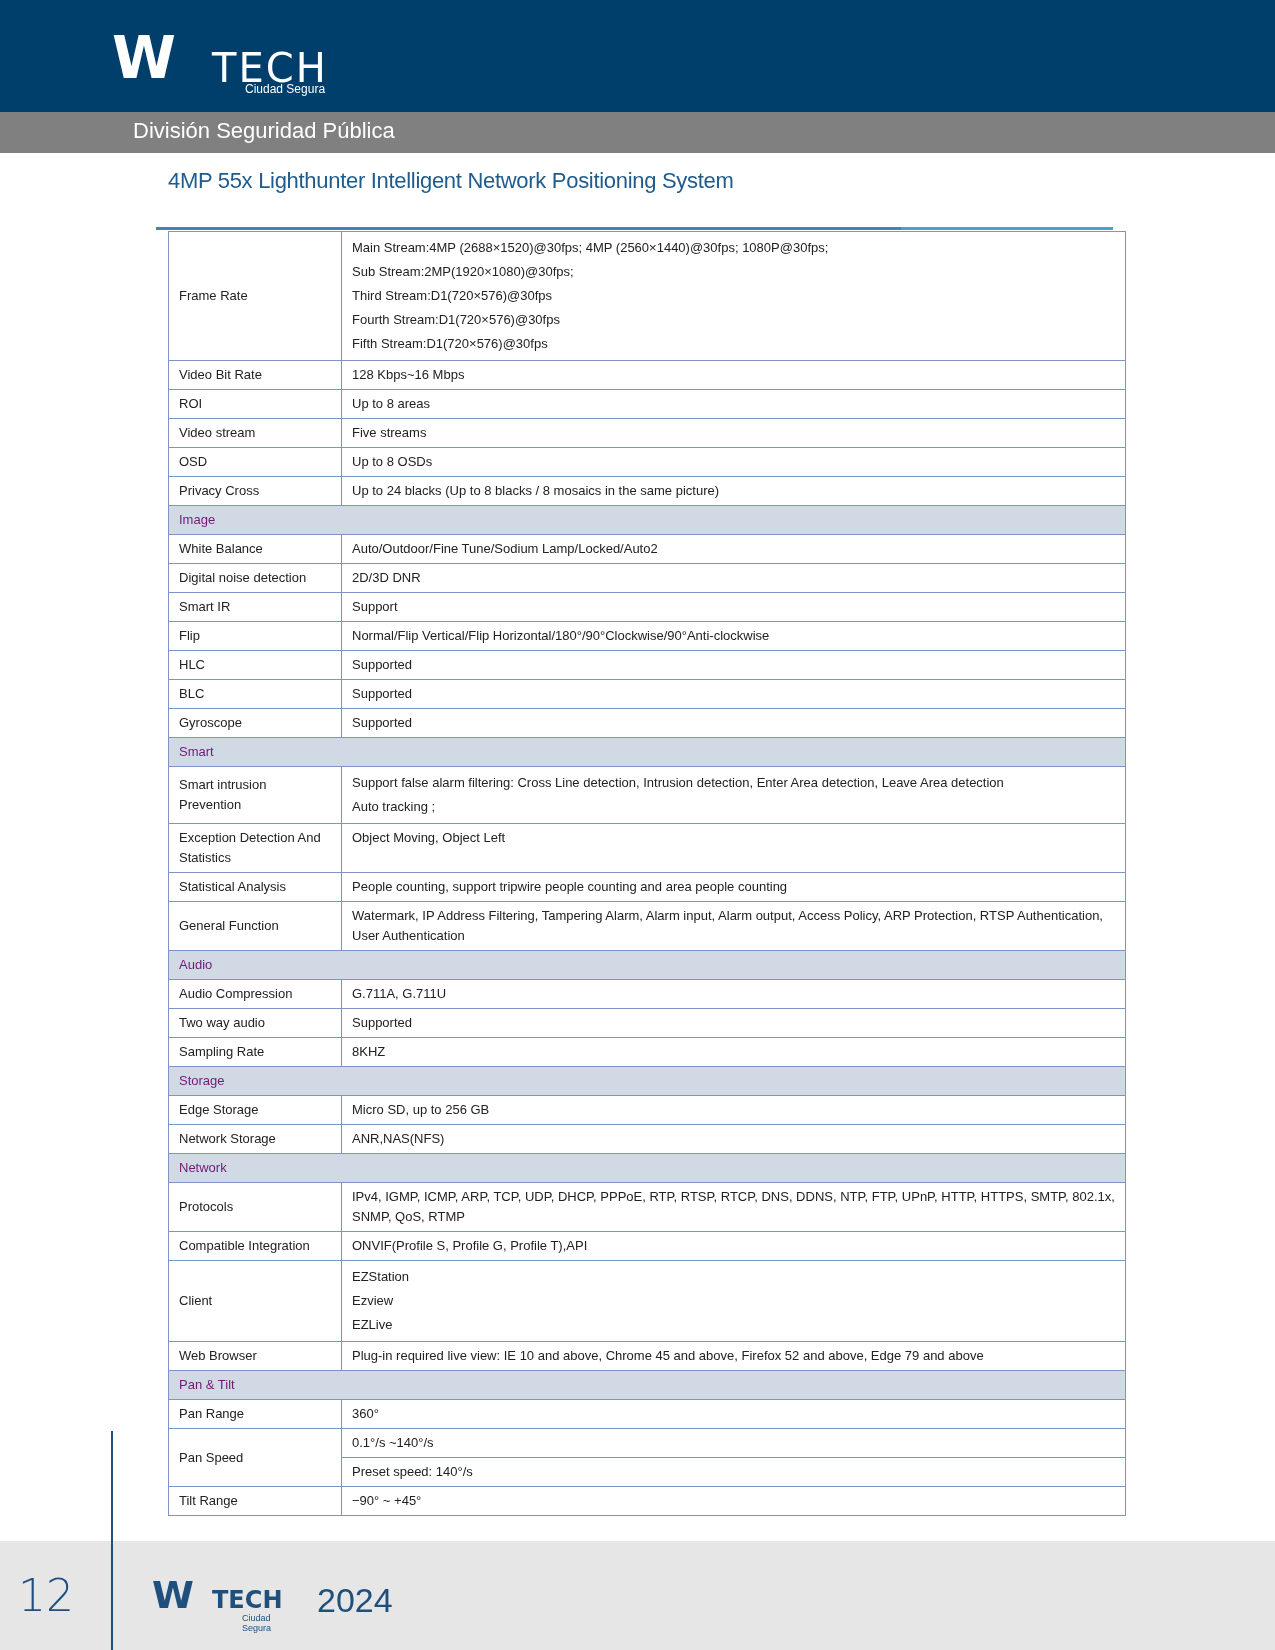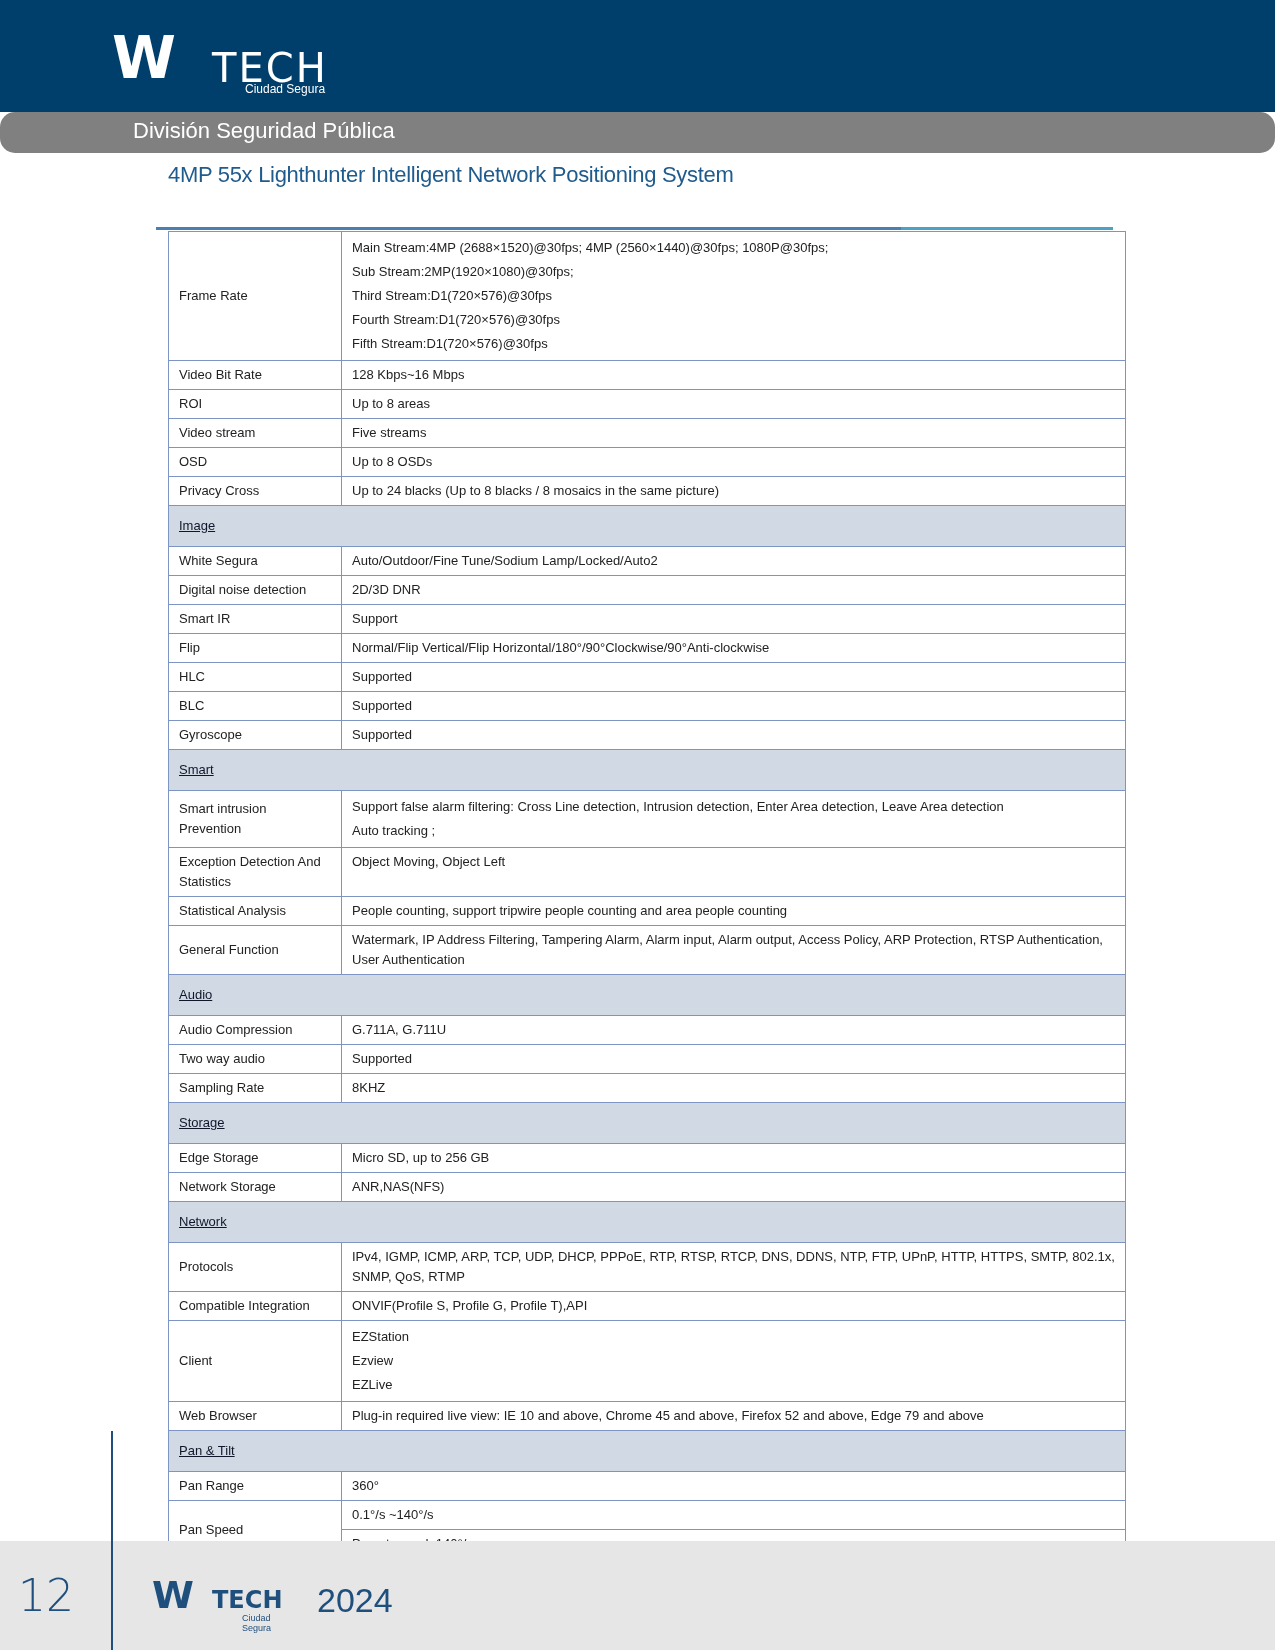--- a/index.html
+++ b/index.html
@@ -2,29 +2,29 @@
 <html><head>
 <meta charset="utf-8">
 <style>
   html, body { margin:0; padding:0; }
   body { width:1275px; height:1650px; position:relative; background:#ffffff; font-family:"Liberation Sans", sans-serif; overflow:hidden; }
   .header { position:absolute; left:0; top:0; width:1275px; height:112px; background:#003f6b; }
   .logo { position:absolute; left:112px; top:30px; width:220px; height:68px; }
   .logo .w { position:absolute; left:0; top:0; font-family:"DejaVu Sans", sans-serif; font-weight:bold; font-size:58px; color:#fff; letter-spacing:-14px; line-height:56px; }
   .logo .tech { position:absolute; left:100px; top:18px; font-family:"DejaVu Sans", sans-serif; font-size:40px; color:#fff; letter-spacing:2px; line-height:40px; }
   .logo .sub { position:absolute; left:133px; top:52px; font-size:12px; color:#fff; }
-  .division { position:absolute; left:0; top:112px; width:1275px; height:41px; background:#808080;border-radius:15px; }
+  .division { position:absolute; left:0; top:112px; width:1275px; height:41px; background:#808080; }
   .division span { position:absolute; left:133px; top:6px; font-size:22px; color:#fff; }
-  .title { position:absolute; left:168px; top:162px; font-size:22px; color:#1f5b8c; letter-spacing:-0.3px; }
+  .title { position:absolute; left:168px; top:168px; font-size:22px; color:#1f5b8c; letter-spacing:-0.3px; }
   .title-rule { position:absolute; left:156px; top:227px; width:745px; height:3px; background:#4a7fb0; }
   .title-rule2 { position:absolute; left:901px; top:227px; width:212px; height:3px; background:#4aa3c4; }
   table.spec { position:absolute; left:168px; top:231px; width:958px; border-collapse:collapse; font-size:13px; color:#222; }
   table.spec td { border:1.5px solid #7d95c4; padding:4px 10px; vertical-align:middle; line-height:20px; }
   table.spec td.k { width:152px; }
-  table.spec td.section { background:#d0d9e4; color:#0f172a; padding:12px 10px; line-height:16px;text-decoration:underline; }
+  table.spec td.section { background:#d0d9e4; color:#701a75; padding:6px 10px; line-height:16px; }
   .multi div { line-height:24px; }
   .footer { position:absolute; left:0; top:1541px; width:1275px; height:109px; background:#e6e6e7; }
   .vline { position:absolute; left:111px; top:1431px; width:2px; height:219px; background:#1f4f7c; }
   .pagenum { position:absolute; left:18px; top:1570px; font-size:44px; color:#1f4f7c; font-family:"DejaVu Sans", sans-serif; font-weight:200; }
   .flogo { position:absolute; left:152px; top:1576px; width:150px; height:50px; }
   .flogo .w { position:absolute; left:0; top:0; font-family:"DejaVu Sans", sans-serif; font-weight:bold; font-size:38px; color:#1f4f7c; letter-spacing:-9px; line-height:38px; }
   .flogo .tech { position:absolute; left:60px; top:12px; font-family:"DejaVu Sans", sans-serif; font-weight:bold; font-size:24px; color:#1f4f7c; line-height:24px; }
   .flogo .sub { position:absolute; left:90px; top:37px; font-size:9px; color:#1f4f7c; }
   .year { position:absolute; left:317px; top:1581px; font-size:34px; color:#1f4f7c; }
 </style>
@@ -76,21 +76,21 @@
       </tr>
   <tr>
         <td class="k">Privacy Cross</td>
         <td>Up to 24 blacks (Up to 8 blacks / 8 mosaics in the same picture)</td>
       </tr>
 
   <tr>
         <td colspan="2" class="section">Image</td>
       </tr>
   <tr>
-        <td class="k">White Segura</td>
+        <td class="k">White Balance</td>
         <td>Auto/Outdoor/Fine Tune/Sodium Lamp/Locked/Auto2</td>
       </tr>
   <tr>
         <td class="k">Digital noise detection</td>
         <td>2D/3D DNR</td>
       </tr>
   <tr>
         <td class="k">Smart IR</td>
         <td>Support</td>
       </tr>

